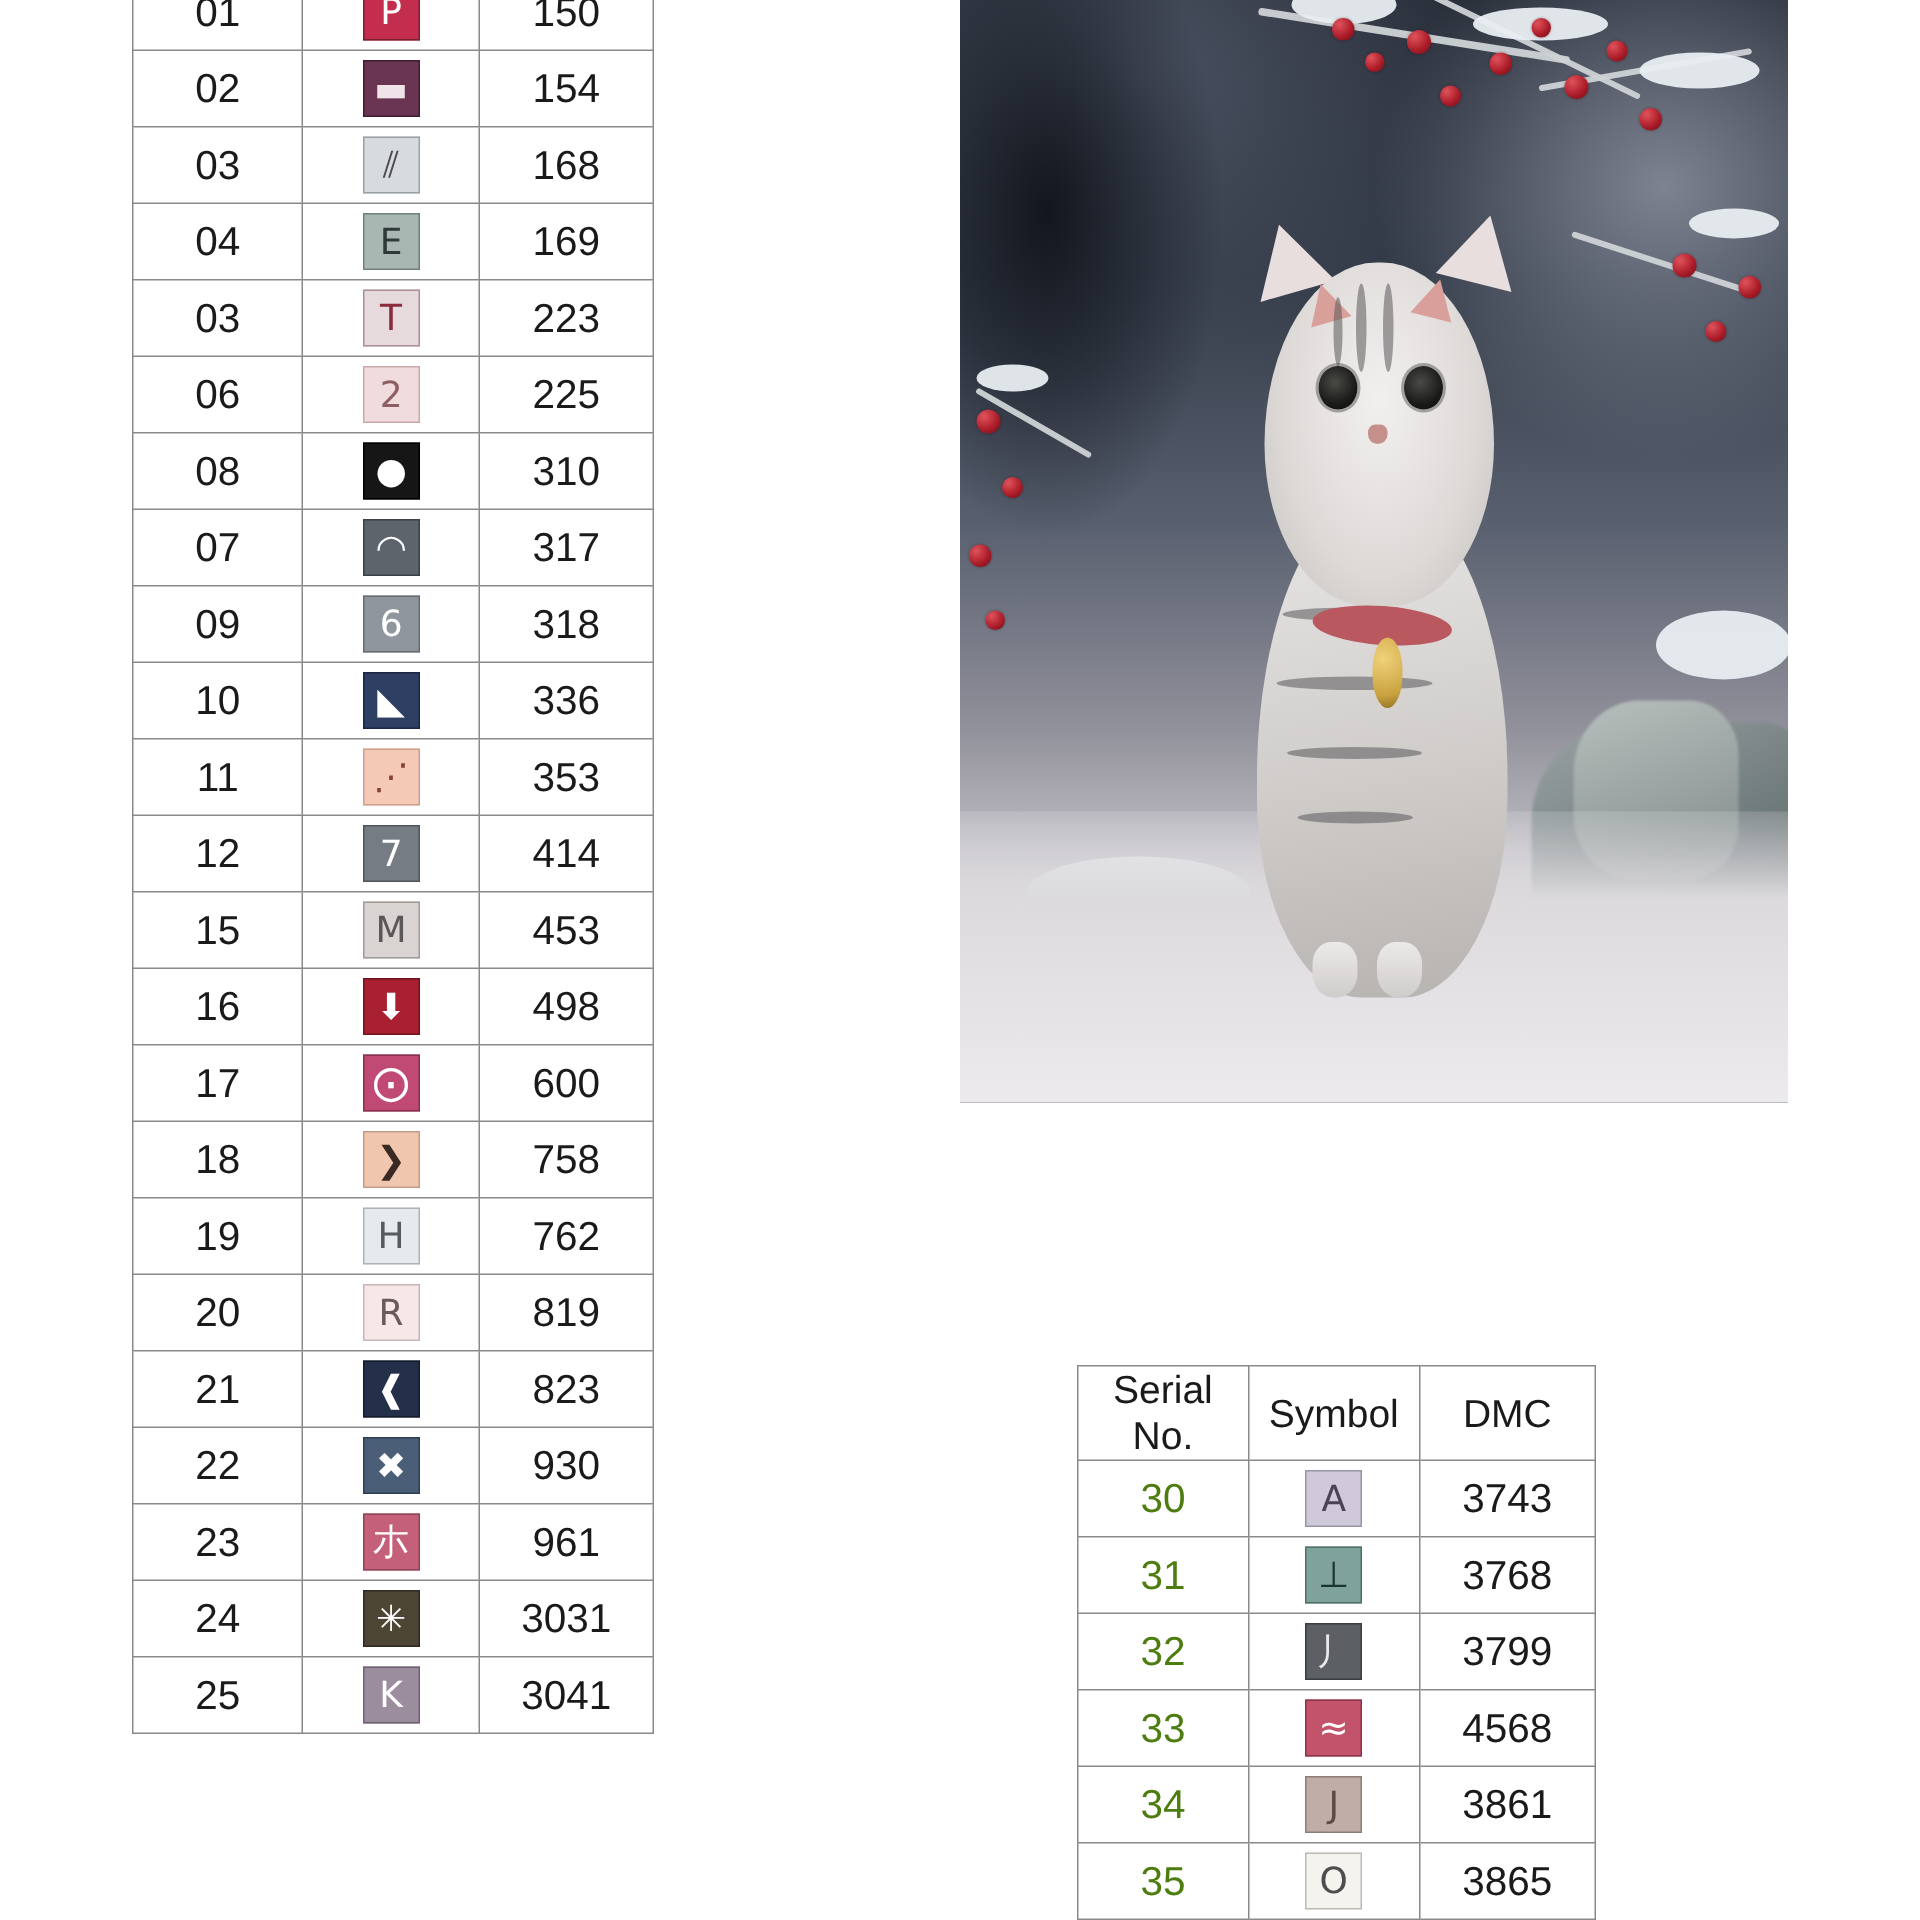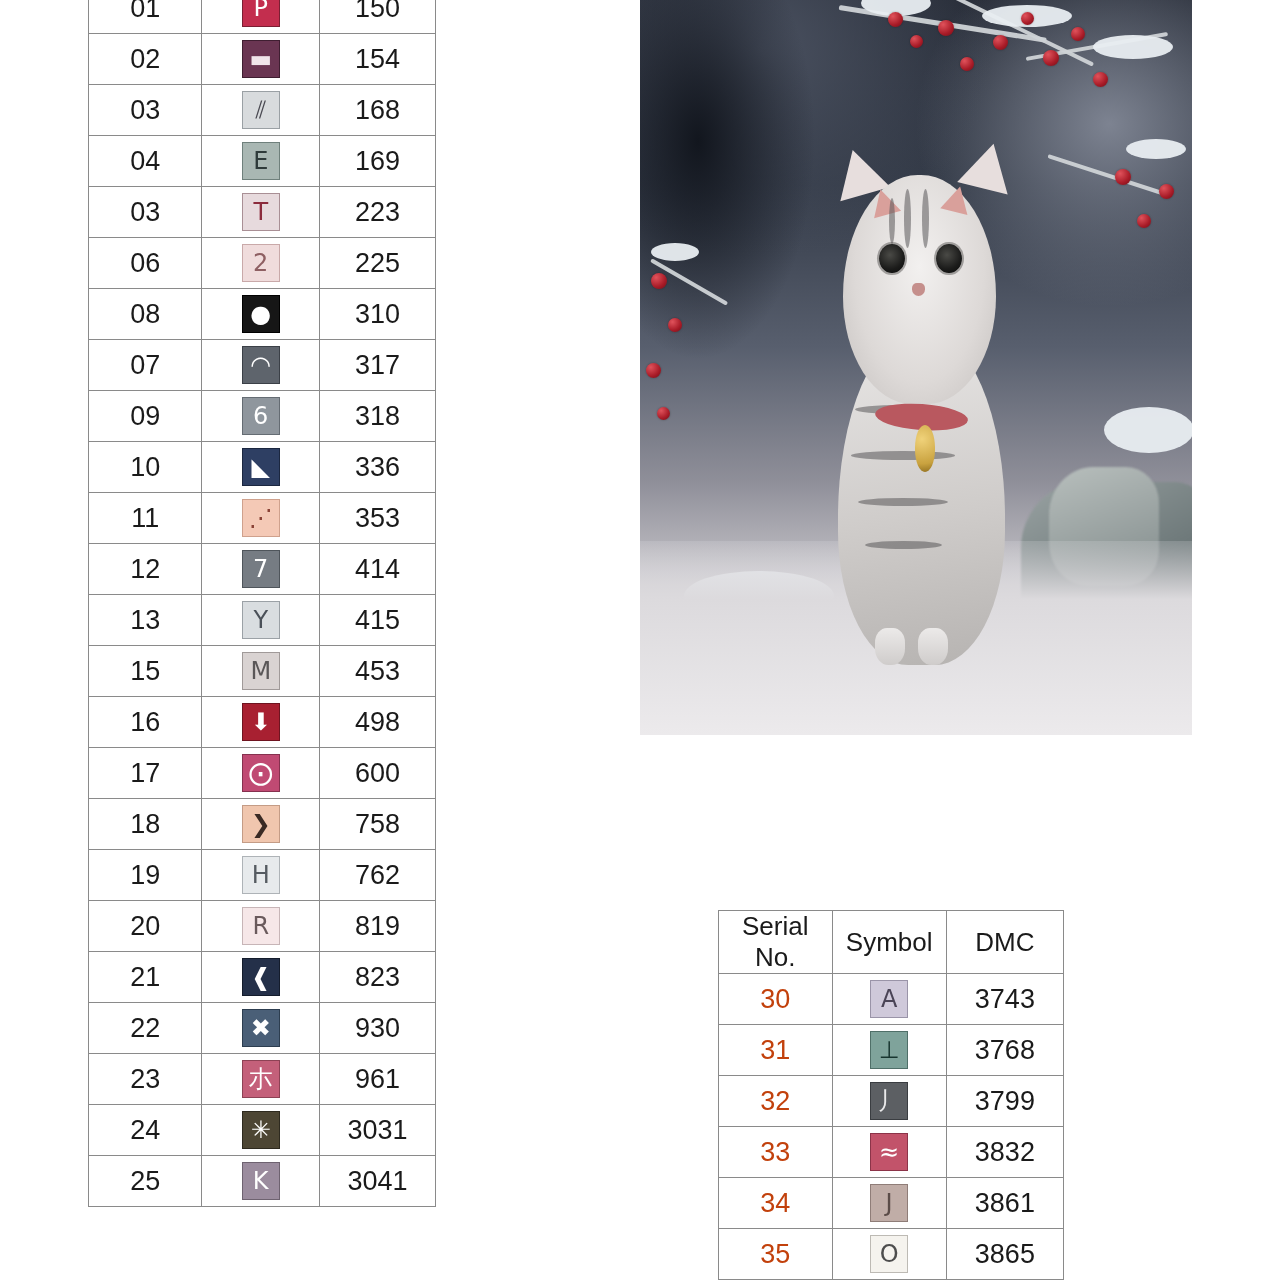--- a/index.html
+++ b/index.html
@@ -61,21 +61,21 @@
     height: 50px;
     padding: 0;
     text-align: center;
     vertical-align: middle;
     font-weight: normal;
   }
   .legend-right th {
     font-size: 26px;
     color: #1a1a1a;
   }
-  .legend-right td.col-no { width: 114px; font-size: 27px; color:#c2410c; }
+  .legend-right td.col-no { width: 114px; font-size: 27px; color:#4d7c0f; }
   .legend-right td.col-sym { width: 114px; }
   .legend-right td.col-dmc { width: 118px; font-size: 27px; color:#1a1a1a; }
 
   
   .chip {
     display: inline-flex;
     align-items: center;
     justify-content: center;
     width: 38px;
     height: 38px;
@@ -264,25 +264,20 @@
         </tr>
         <tr>
           <td class="col-no">11</td>
           <td class="col-sym"><span class="chip" style="background: rgb(244, 201, 182); color: rgb(138, 66, 54); border: 1px solid rgb(207, 161, 141);">⋰</span></td>
           <td class="col-dmc">353</td>
         </tr>
         <tr>
           <td class="col-no">12</td>
           <td class="col-sym"><span class="chip" style="background: rgb(118, 124, 131); color: rgb(255, 255, 255); border: 1px solid rgb(79, 85, 91);">7</span></td>
           <td class="col-dmc">414</td>
-        </tr>
-        <tr>
-          <td class="col-no">13</td>
-          <td class="col-sym"><span class="chip" style="background: rgb(217, 221, 224); color: rgb(74, 80, 88); border: 1px solid rgb(155, 161, 166);">Y</span></td>
-          <td class="col-dmc">415</td>
         </tr>
         <tr>
           <td class="col-no">15</td>
           <td class="col-sym"><span class="chip" style="background: rgb(217, 211, 210); color: rgb(90, 87, 88); border: 1px solid rgb(160, 154, 153);">M</span></td>
           <td class="col-dmc">453</td>
         </tr>
         <tr>
           <td class="col-no">16</td>
           <td class="col-sym"><span class="chip" style="background: rgb(168, 32, 49); color: rgb(255, 255, 255); border: 1px solid rgb(111, 20, 32);">⬇</span></td>
           <td class="col-dmc">498</td>
@@ -427,21 +422,21 @@
           <td class="col-dmc">3768</td>
         </tr>
         <tr>
           <td class="col-no">32</td>
           <td class="col-sym"><span class="chip" style="background: rgb(92, 95, 99); color: rgb(233, 233, 234); border: 1px solid rgb(58, 61, 65);">丿</span></td>
           <td class="col-dmc">3799</td>
         </tr>
         <tr>
           <td class="col-no">33</td>
           <td class="col-sym"><span class="chip" style="background: rgb(194, 83, 106); color: rgb(255, 255, 255); border: 1px solid rgb(140, 52, 73);">≈</span></td>
-          <td class="col-dmc">3832</td>
+          <td class="col-dmc">4568</td>
         </tr>
         <tr>
           <td class="col-no">34</td>
           <td class="col-sym"><span class="chip" style="background: rgb(192, 173, 167); color: rgb(91, 76, 72); border: 1px solid rgb(143, 125, 120);">J</span></td>
           <td class="col-dmc">3861</td>
         </tr>
         <tr>
           <td class="col-no">35</td>
           <td class="col-sym"><span class="chip" style="background: rgb(245, 243, 238); color: rgb(77, 77, 77); border: 1px solid rgb(189, 186, 180);">O</span></td>
           <td class="col-dmc">3865</td>

